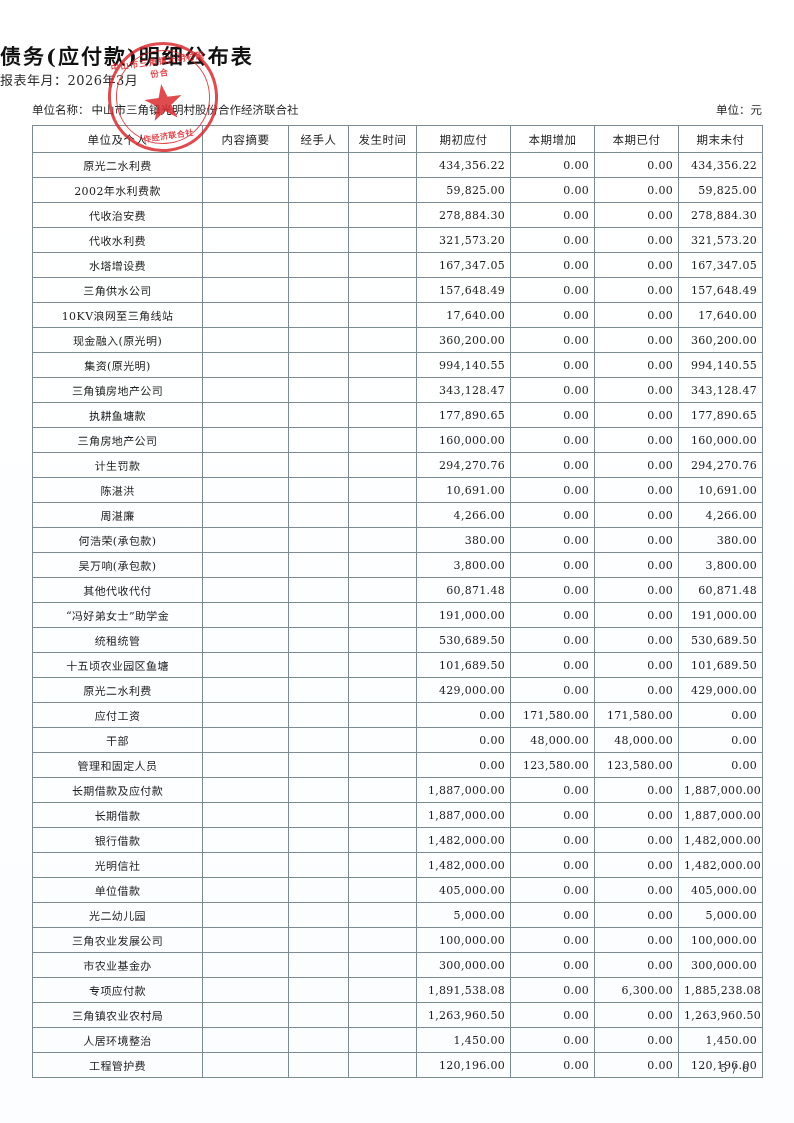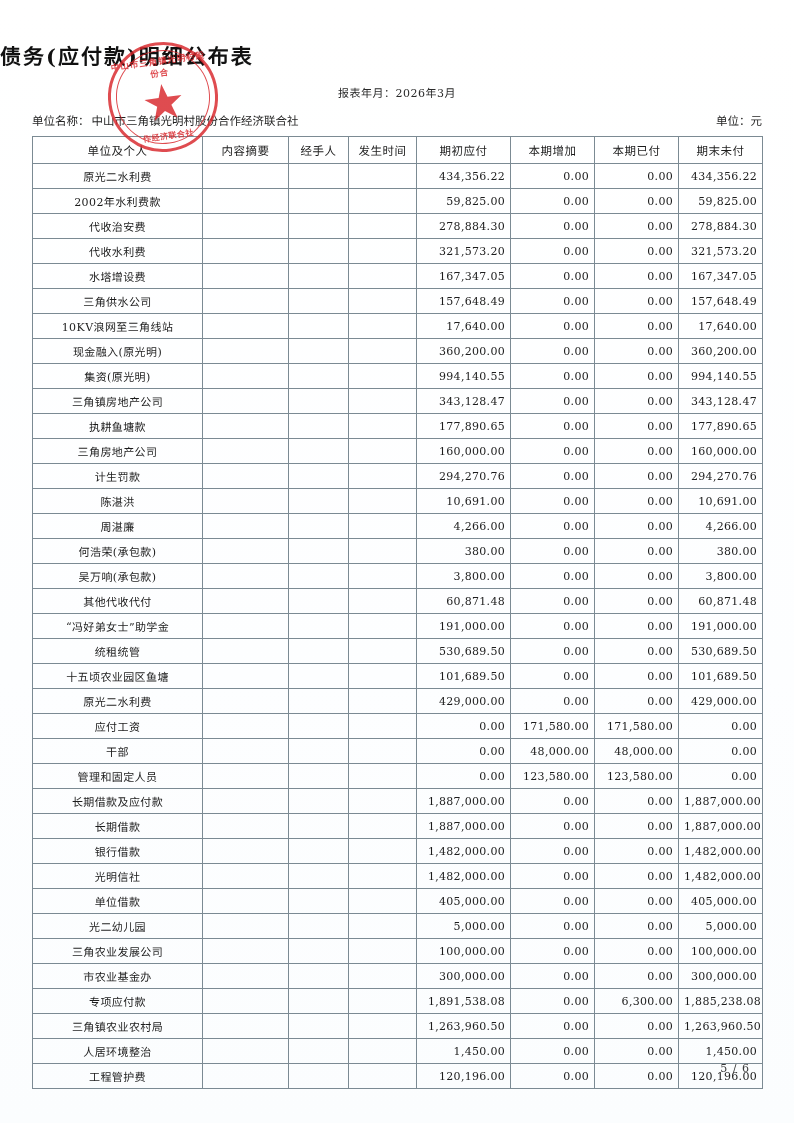--- a/index.html
+++ b/index.html
@@ -29,23 +29,21 @@
   .doc-title {
     text-align: left;
     font-size: 21px;
     letter-spacing: 2px;
     font-weight: 600;
     padding-top: 40px;
     color: #111;
     font-family: "DejaVu Serif", "Liberation Serif", serif;
   }
   .report-period {
-    text-align: center;
-    font-size: 11px;
-    margin-top: 14px;
+    font-size: 13px;
     color: #2a2a2a;
     letter-spacing: 0.5px;
   }
 
   
   .meta-row {
     position: relative;
     margin: 12px 32px 0 32px;
     height: 20px;
     font-size: 11.5px;

